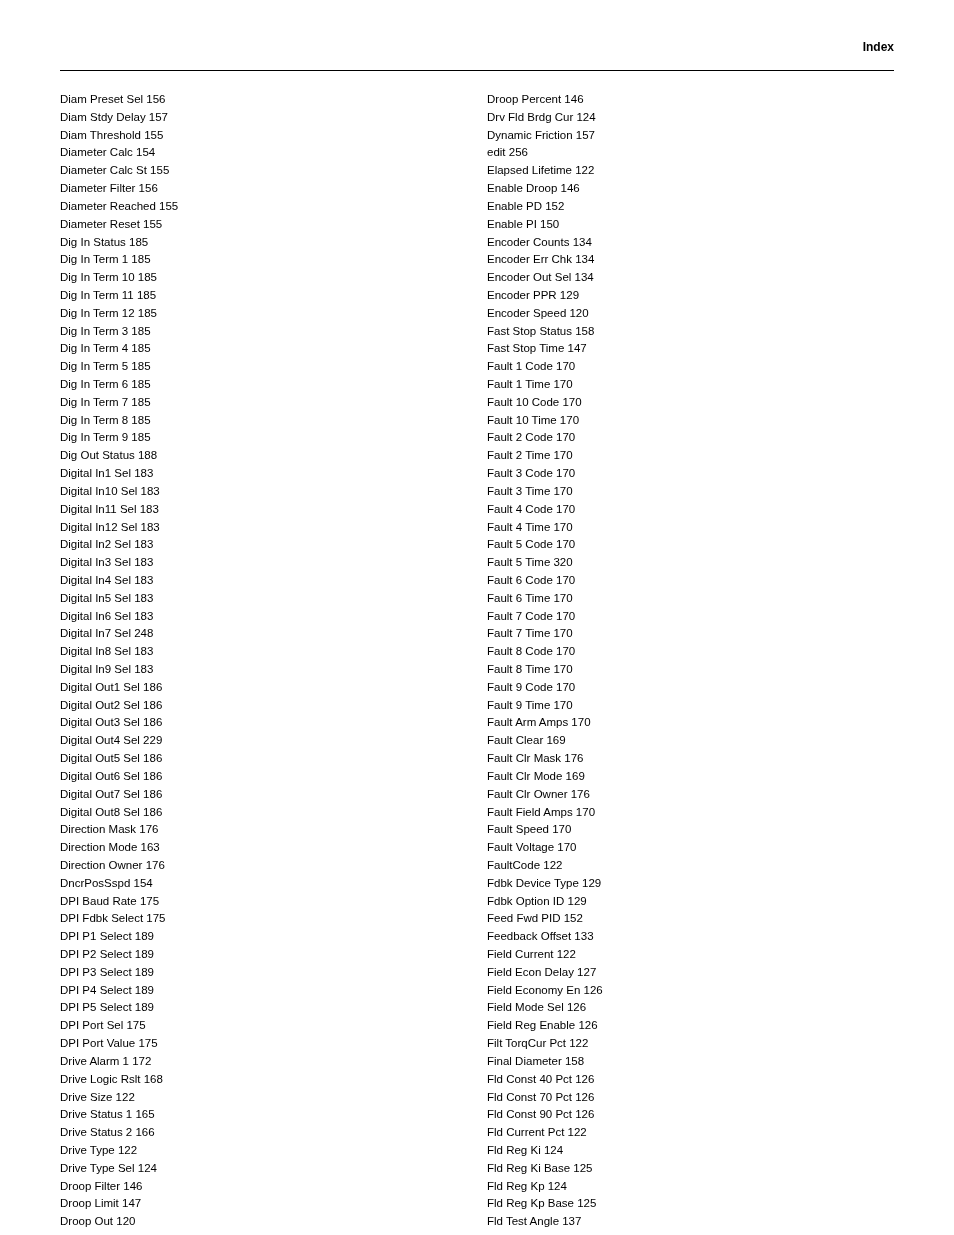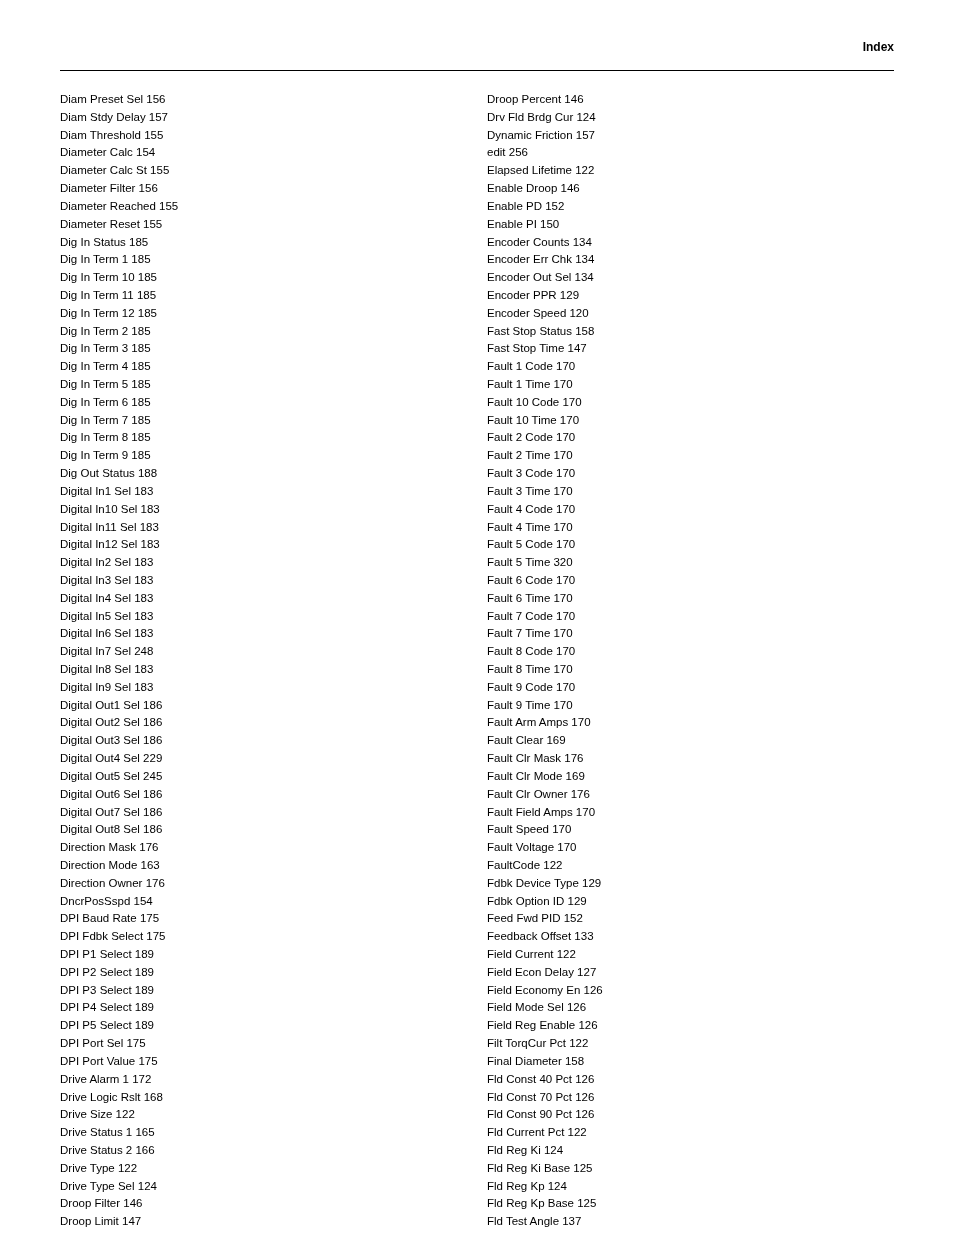--- a/index.html
+++ b/index.html
@@ -61,21 +61,20 @@
         <div class="entry">Diameter Calc 154</div>
         <div class="entry">Diameter Calc St 155</div>
         <div class="entry">Diameter Filter 156</div>
         <div class="entry">Diameter Reached 155</div>
         <div class="entry">Diameter Reset 155</div>
         <div class="entry">Dig In Status 185</div>
         <div class="entry">Dig In Term 1 185</div>
         <div class="entry">Dig In Term 10 185</div>
         <div class="entry">Dig In Term 11 185</div>
         <div class="entry">Dig In Term 12 185</div>
-        <div class="entry">Dig In Term 2 185</div>
         <div class="entry">Dig In Term 3 185</div>
         <div class="entry">Dig In Term 4 185</div>
         <div class="entry">Dig In Term 5 185</div>
         <div class="entry">Dig In Term 6 185</div>
         <div class="entry">Dig In Term 7 185</div>
         <div class="entry">Dig In Term 8 185</div>
         <div class="entry">Dig In Term 9 185</div>
         <div class="entry">Dig Out Status 188</div>
         <div class="entry">Digital In1 Sel 183</div>
         <div class="entry">Digital In10 Sel 183</div>
@@ -86,21 +85,21 @@
         <div class="entry">Digital In4 Sel 183</div>
         <div class="entry">Digital In5 Sel 183</div>
         <div class="entry">Digital In6 Sel 183</div>
         <div class="entry">Digital In7 Sel 248</div>
         <div class="entry">Digital In8 Sel 183</div>
         <div class="entry">Digital In9 Sel 183</div>
         <div class="entry">Digital Out1 Sel 186</div>
         <div class="entry">Digital Out2 Sel 186</div>
         <div class="entry">Digital Out3 Sel 186</div>
         <div class="entry">Digital Out4 Sel 229</div>
-        <div class="entry">Digital Out5 Sel 245</div>
+        <div class="entry">Digital Out5 Sel 186</div>
         <div class="entry">Digital Out6 Sel 186</div>
         <div class="entry">Digital Out7 Sel 186</div>
         <div class="entry">Digital Out8 Sel 186</div>
         <div class="entry">Direction Mask 176</div>
         <div class="entry">Direction Mode 163</div>
         <div class="entry">Direction Owner 176</div>
         <div class="entry">DncrPosSspd 154</div>
         <div class="entry">DPI Baud Rate 175</div>
         <div class="entry">DPI Fdbk Select 175</div>
         <div class="entry">DPI P1 Select 189</div>

